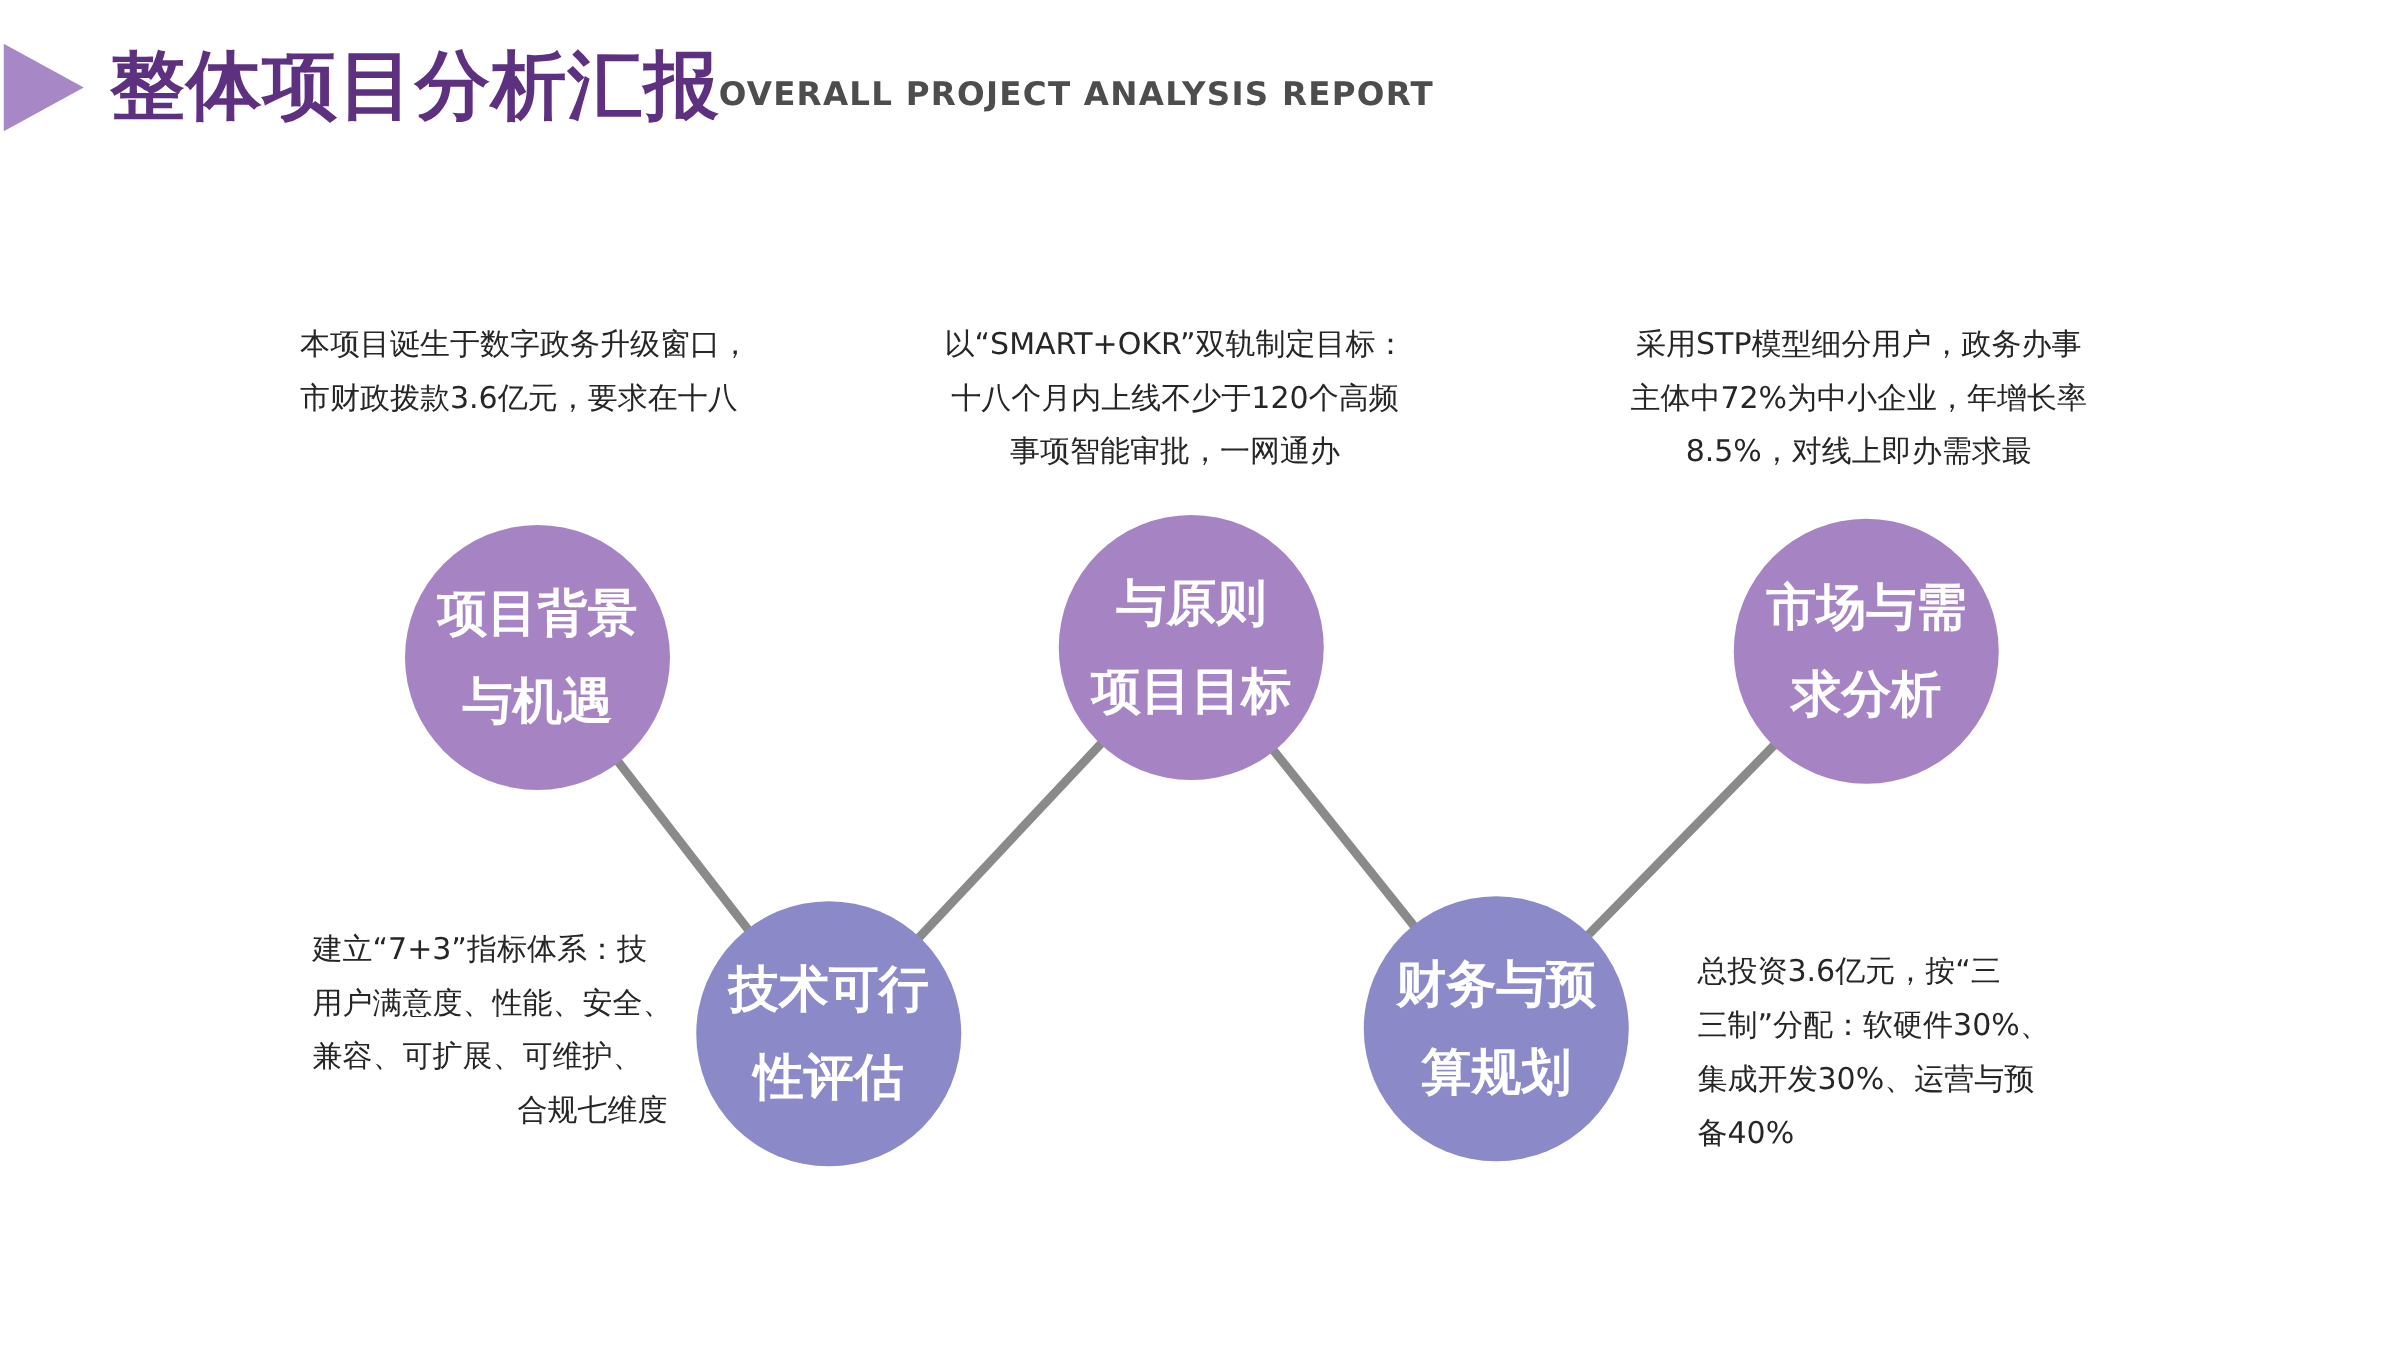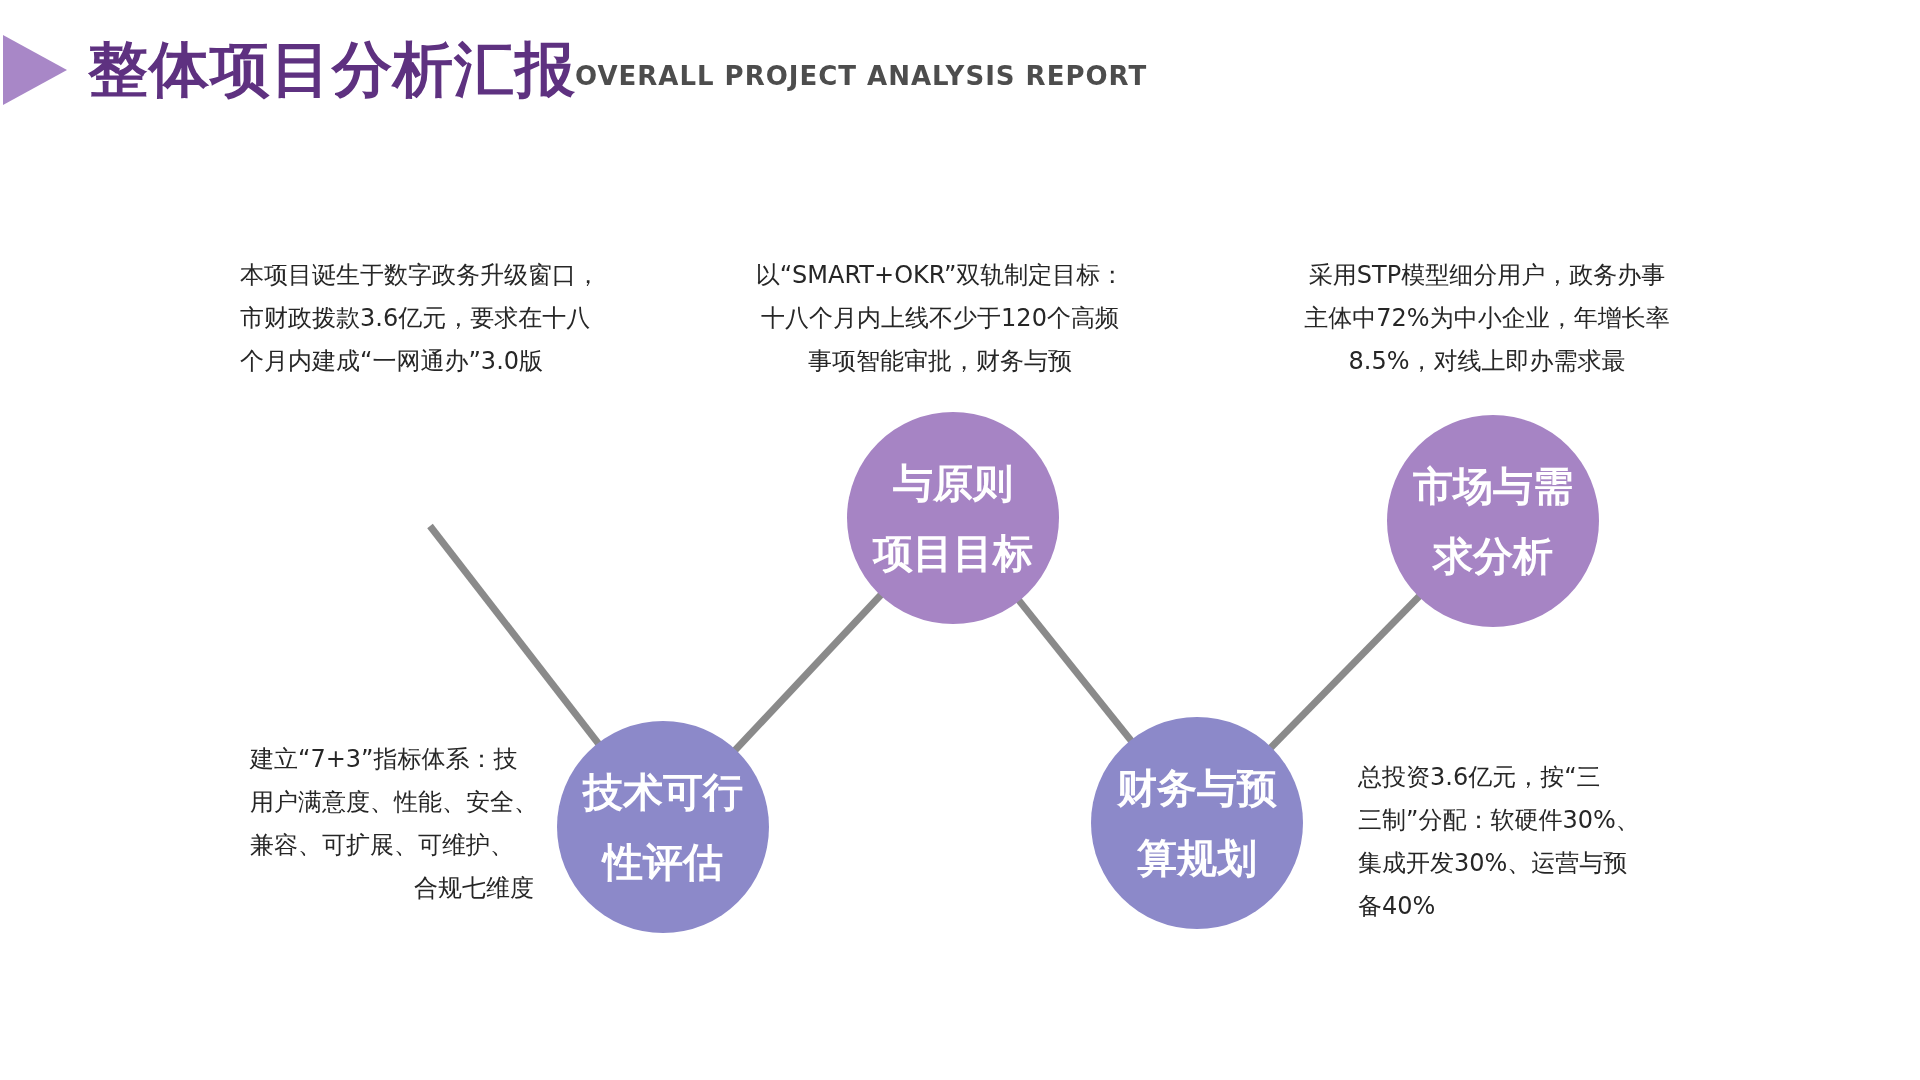--- a/index.html
+++ b/index.html
@@ -119,20 +119,24 @@
   <h1 class="slide-title">整体项目分析汇报</h1>
   <div class="slide-subtitle">OVERALL PROJECT ANALYSIS REPORT</div>
 
   <svg class="connectors" viewBox="0 0 1920 1080" aria-hidden="true">
     <line x1="430" y1="526" x2="663" y2="827"></line>
     <line x1="663" y1="827" x2="953" y2="518"></line>
     <line x1="953" y1="518" x2="1197" y2="823"></line>
     <line x1="1197" y1="823" x2="1493" y2="521"></line>
   </svg>
 
+  <div class="node top node-c1">
+    <div class="lbl">项目背景</div>
+    <div class="lbl">与机遇</div>
+  </div>
 
   <div class="node bottom node-c2">
     <div class="lbl">技术可行</div>
     <div class="lbl">性评估</div>
   </div>
 
   <div class="node top node-c3">
     <div class="lbl">与原则</div>
     <div class="lbl">项目目标</div>
   </div>
@@ -143,27 +147,26 @@
   </div>
 
   <div class="node top node-c5">
     <div class="lbl">市场与需</div>
     <div class="lbl">求分析</div>
   </div>
 
   <div class="desc desc-d1">
     <div class="line">本项目诞生于数字政务升级窗口，</div>
     <div class="line">市财政拨款3.6亿元，要求在十八</div>
-    <div class="line">个月内建成“一网通办”3.0版</div>
   </div>
 
   <div class="desc desc-d2">
     <div class="line">以“SMART+OKR”双轨制定目标：</div>
     <div class="line">十八个月内上线不少于120个高频</div>
-    <div class="line">事项智能审批，财务与预</div>
+    <div class="line">事项智能审批，一网通办</div>
   </div>
 
   <div class="desc desc-d3">
     <div class="line">采用STP模型细分用户，政务办事</div>
     <div class="line">主体中72%为中小企业，年增长率</div>
     <div class="line">8.5%，对线上即办需求最</div>
   </div>
 
   <div class="desc desc-d4">
     <div class="line">建立“7+3”指标体系：技</div>

